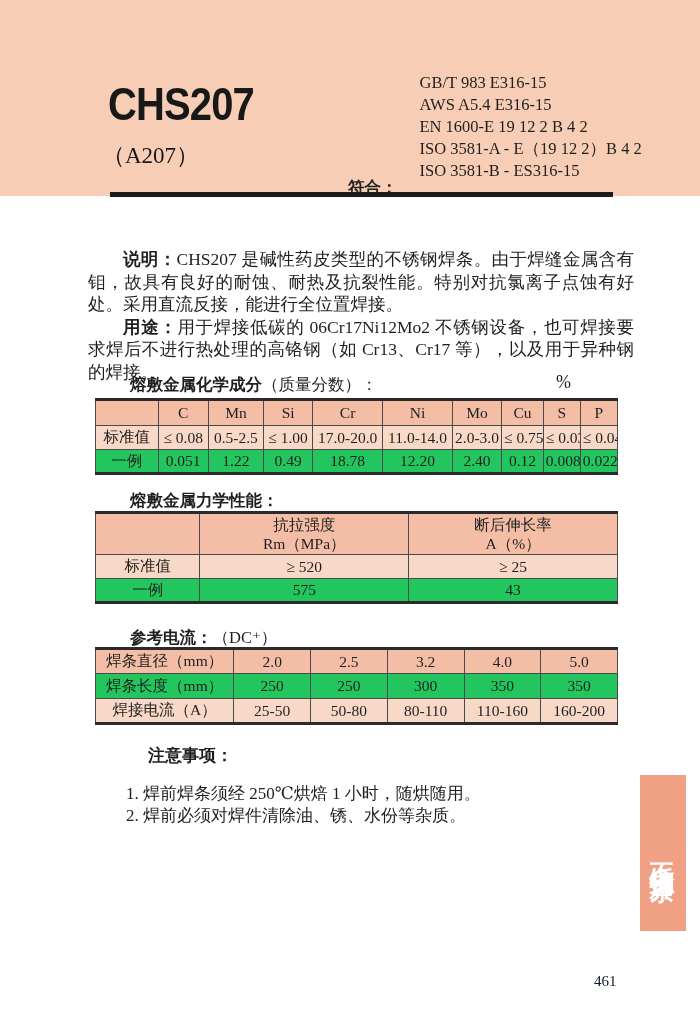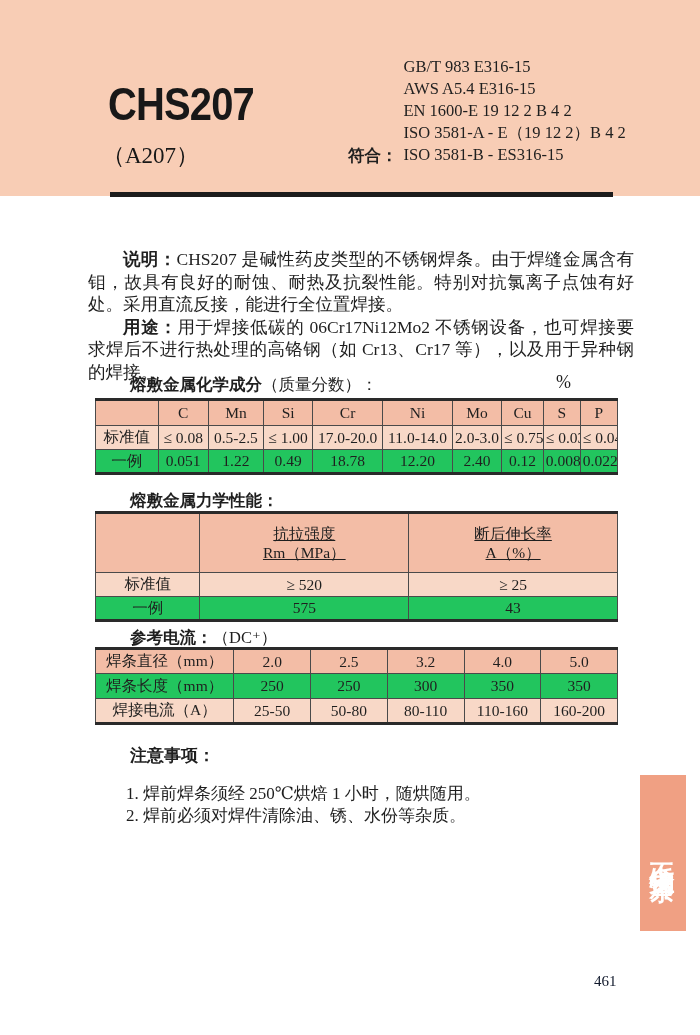--- a/index.html
+++ b/index.html
@@ -14,21 +14,21 @@
     font-family:"Liberation Sans","DejaVu Sans",sans-serif;font-weight:900;
     font-size:47px;line-height:1;letter-spacing:-1px;color:#181818;
     transform:scaleX(0.85);transform-origin:left center;white-space:nowrap;
   }
   .product-alias{position:absolute;left:102px;top:140px;font-size:23px;color:#181818;white-space:nowrap;}
   .standards{position:absolute;left:348px;top:56px;display:flex;align-items:flex-end;}
   .standards-label{
     font-family:"Liberation Sans","DejaVu Sans",sans-serif;font-weight:700;
     font-size:16.5px;line-height:22px;margin-right:6px;white-space:nowrap;
   }
-  .standards-list{list-style:none;margin:0;padding:0;}
+  .standards-list{list-style:none;margin:16px;padding:0;}
   .standards-list li{font-size:16.5px;line-height:22px;white-space:nowrap;}
   .header-divider{position:absolute;left:110px;top:192px;width:503px;height:5px;background:#1c1c1c;}
 
   
   .desc{position:absolute;left:88px;top:248px;width:546px;font-size:17.5px;line-height:22.5px;text-align:justify;}
   .desc p{margin:0;text-indent:2em;}
   .t-bold{font-family:"Liberation Sans","DejaVu Sans",sans-serif;font-weight:700;}
 
   
   .sec-title{position:absolute;font-size:16.5px;white-space:nowrap;}
@@ -48,30 +48,30 @@
   }
   .bg-head{background:#f3bda6;}
   .bg-dark{background:#f8d8c7;}
   .bg-light{background:#22c55e;}
 
   #chem-table{top:398px;}
   #chem-table tr{height:24px;}
   #chem-table tr.hdr{height:26px;}
 
   #mech-table{top:511px;}
-  #mech-table tr.hdr{height:60px;text-decoration:underline;}
+  #mech-table tr.hdr{height:42px;}
   #mech-table tr{height:24px;}
   #mech-table .two-line div{line-height:19px;}
 
   #current-table{top:647px;}
   #current-table tr{height:25px;margin-left:39px;}
 
   
   .notes{position:absolute;left:110px;top:745px;font-size:17px;line-height:22px;}
-  .notes-title{margin-left:20px;}
+  .notes-title{margin-left:38px;}
   .notes-list{list-style:none;margin:16px;padding:0;}
 
   
   .side-tab{
     position:absolute;left:640px;top:775px;width:46px;height:156px;background:#f0a083;
     display:flex;align-items:center;justify-content:center;
   }
   .side-tab-label{
     writing-mode:vertical-rl;text-orientation:upright;
     font-family:"Liberation Sans","DejaVu Sans",sans-serif;font-weight:700;

